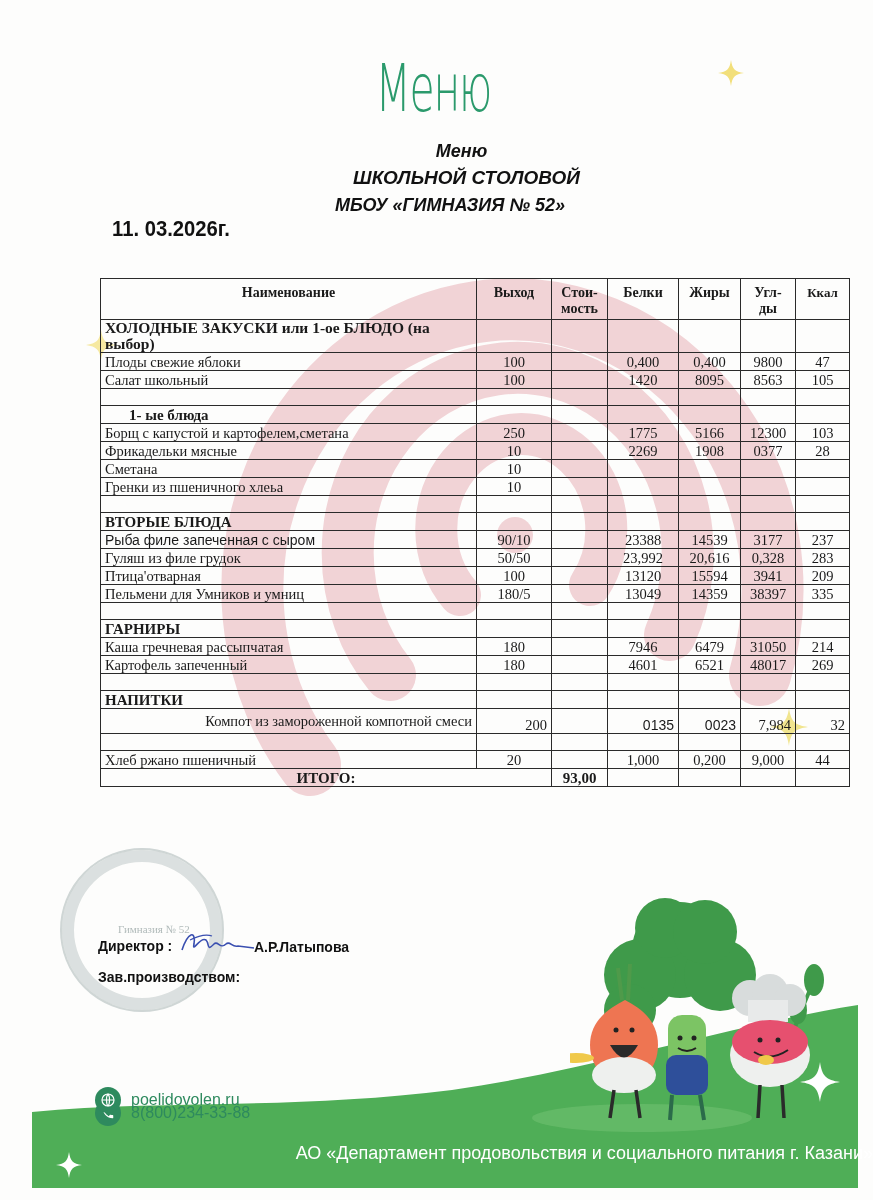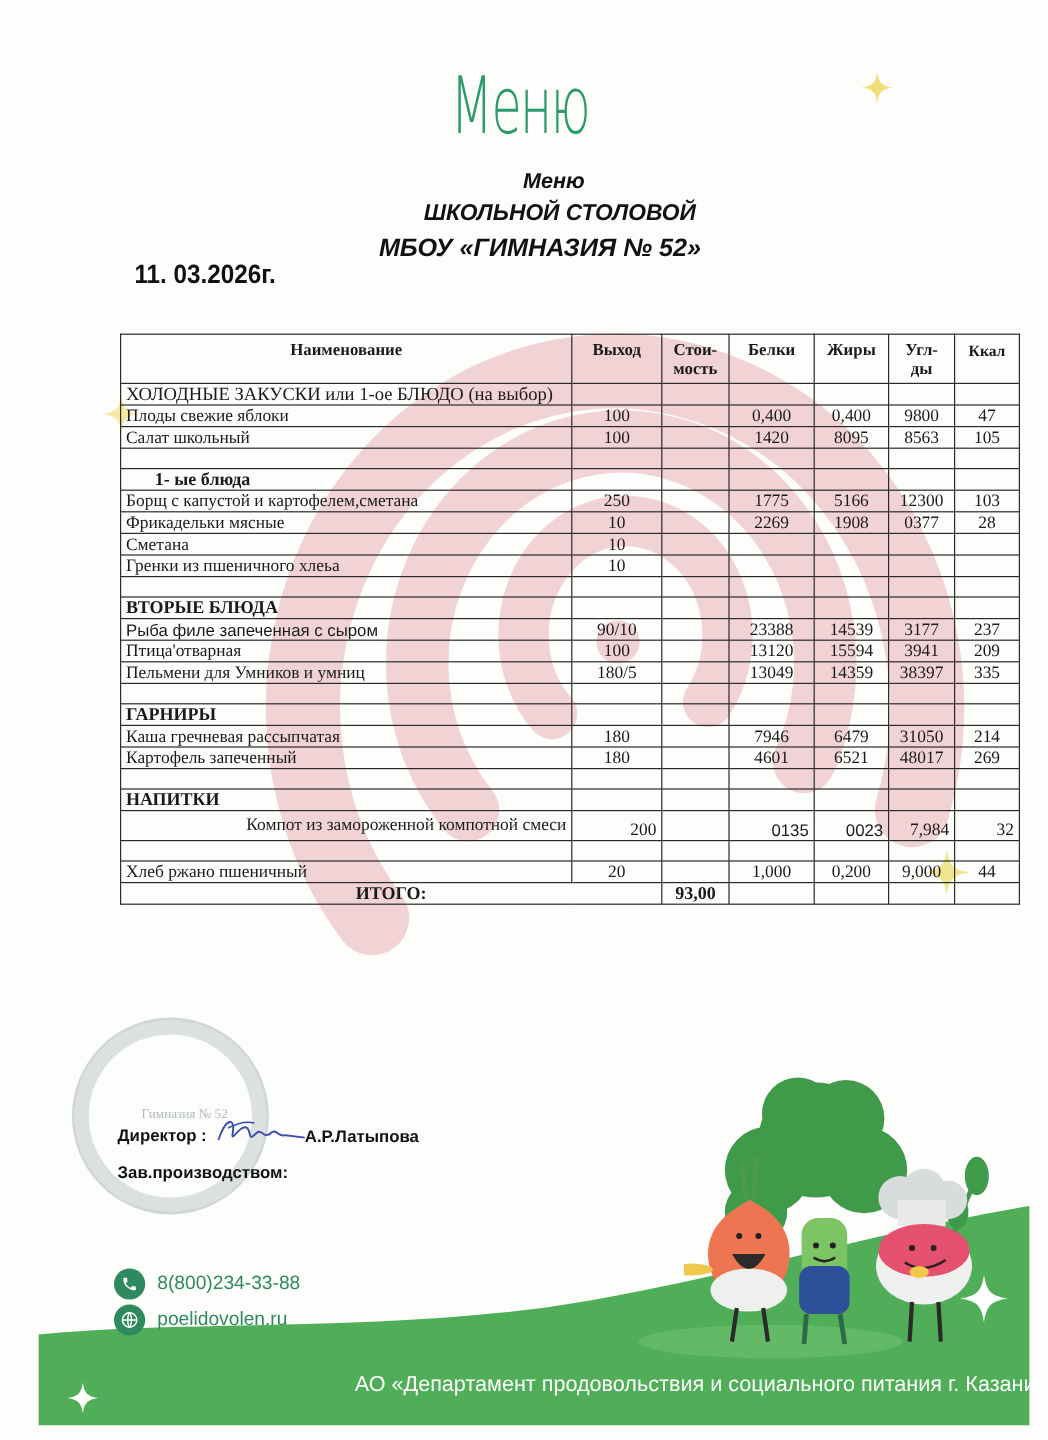--- a/index.html
+++ b/index.html
@@ -20,41 +20,41 @@
     font-size: 66px; color: #2b9a6c; letter-spacing: -2px;
     transform: scaleX(0.62); transform-origin: 49% 50%;
   }
   .subtitle {
     position: absolute; left: 0; width: 873px; text-align: center;
     font-family: "Liberation Sans", sans-serif; font-weight: bold; font-style: italic;
     color: #111;
   }
   .sub1 { top: 141px; font-size: 18px; padding-left: 50px; box-sizing: border-box; }
   .sub2 { top: 167px; font-size: 19px; padding-left: 60px; box-sizing: border-box; }
-  .sub3 { top: 195px; font-size: 21px; padding-left: 27px; box-sizing: border-box; }
+  .sub3 { top: 195px; font-size: 18px; padding-left: 27px; box-sizing: border-box; }
   .date {
     position: absolute; left: 112px; top: 216px;
     font-family: "Liberation Sans", sans-serif; font-size: 22px; font-weight: bold; color: #111;
     transform: scaleX(0.92); transform-origin: left;
   }
 
   table.menu {
     position: absolute; left: 100px; top: 278px; width: 749px;
     border-collapse: collapse; table-layout: fixed;
     font-size: 14.5px;
   }
   table.menu td, table.menu th {
     border: 1px solid #2a2a2a; padding: 0 4px; height: 17px; line-height: 16px;
     vertical-align: bottom;
   }
   table.menu th { font-weight: bold; font-size: 14px; vertical-align: top; padding-top: 6px; height: 34px; margin-left: 48px; }
   th.h-name { text-align: center; vertical-align: bottom; padding-bottom: 2px; }
   th.h-small { font-size: 12.5px; line-height: 14px; padding-top: 4px; }
   td.cat { font-weight: bold; font-size: 15px; height: 20px; }
-  td.cat2 { font-weight: normal; font-size: 15.5px; line-height: 17px; padding-top: 2px; }
+  td.cat2 { font-weight: bold; font-size: 15.5px; line-height: 17px; padding-top: 2px; }
   td.num { text-align: center; }
   td.yield { text-align: center; vertical-align: top; }
   td.sans { font-family: "Liberation Sans", sans-serif; font-size: 14px; }
   tr.blank td { height: 16px; }
   tr.tall td { height: 24px; text-align: right; }
   td.total-label { text-align: center; font-weight: bold; font-size: 15px; height: 34px; vertical-align: middle; padding-left: 120px; }
   td.total-val { font-weight: bold; font-size: 15px; text-align: center; vertical-align: middle; }
 
   .stamp {
     position: absolute; left: 60px; top: 848px; width: 160px; height: 160px;
@@ -248,20 +248,29 @@
   <tr>
     <td class="sans">Рыба филе запеченная с сыром</td>
     <td class="yield">90/10</td>
     <td></td>
     <td class="num">23388</td>
     <td class="num">14539</td>
     <td class="num">3177</td>
     <td class="num">237</td>
   </tr>
   <tr>
+    <td>Гуляш из филе грудок</td>
+    <td class="yield">50/50</td>
+    <td></td>
+    <td class="num">23,992</td>
+    <td class="num">20,616</td>
+    <td class="num">0,328</td>
+    <td class="num">283</td>
+  </tr>
+  <tr>
     <td>Птица'отварная</td>
     <td class="yield">100</td>
     <td></td>
     <td class="num">13120</td>
     <td class="num">15594</td>
     <td class="num">3941</td>
     <td class="num">209</td>
   </tr>
   <tr>
     <td>Пельмени для Умников и умниц</td>
@@ -426,21 +435,21 @@
   <rect x="178" y="120" width="40" height="22" fill="#e8eaea"></rect>
   <ellipse cx="200" cy="175" rx="40" ry="32" fill="#eef0ee"></ellipse>
   <ellipse cx="200" cy="162" rx="38" ry="22" fill="#e6506f"></ellipse>
   <circle cx="190" cy="160" r="2.5" fill="#222"></circle>
     <circle cx="208" cy="160" r="2.5" fill="#222"></circle>
   <path d="M184 172 Q200 182 218 170" stroke="#222" stroke-width="2" fill="none"></path>
   <ellipse cx="196" cy="180" rx="8" ry="5" fill="#f0c94a"></ellipse>
   <path d="M190 205 L188 238 M212 205 L214 238" stroke="#2a2a2a" stroke-width="3.5"></path>
 </svg>
 
-<div class="contact" style="top:1057px">
+<div class="contact" style="top:1100px">
   <span class="ico">
     <svg width="14" height="14" viewBox="0 0 24 24">
         <path d="M6.6 10.8c1.4 2.8 3.8 5.1 6.6 6.6l2.2-2.2c.3-.3.7-.4 1-.2 1.1.4 2.3.6 3.6.6.6 0 1 .4 1 1V20c0 .6-.4 1-1 1C10.6 21 3 13.4 3 4c0-.6.4-1 1-1h3.5c.6 0 1 .4 1 1 0 1.2.2 2.4.6 3.6.1.3 0 .7-.2 1L6.6 10.8z" fill="#fff"></path>
       </svg>
   </span>
   <span>8(800)234-33-88</span>
 </div>
 <div class="contact" style="top:1087px">
   <span class="ico">
     <svg width="16" height="16" viewBox="0 0 24 24" fill="none" stroke="#fff" stroke-width="1.8">

